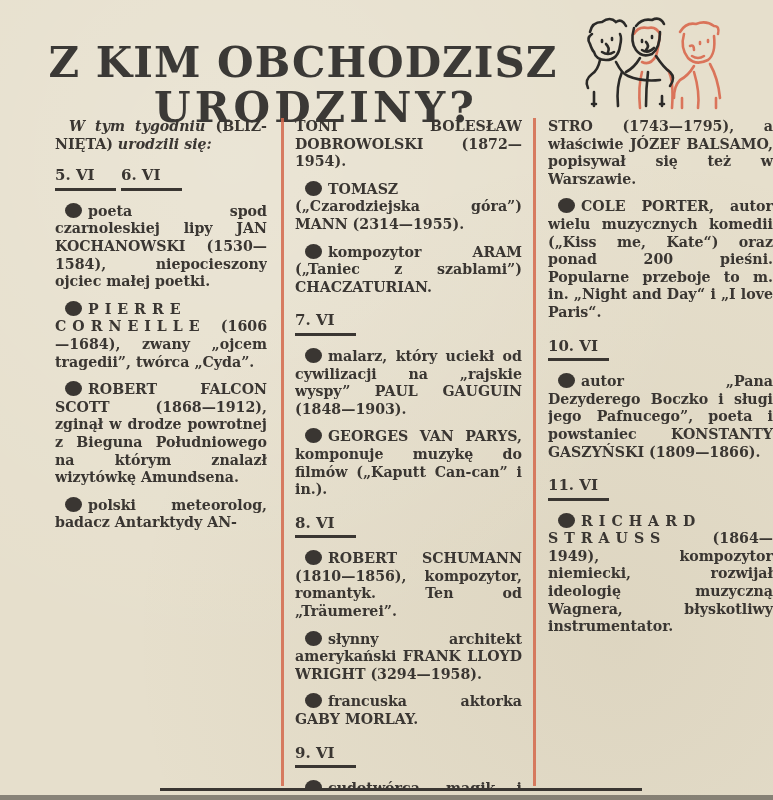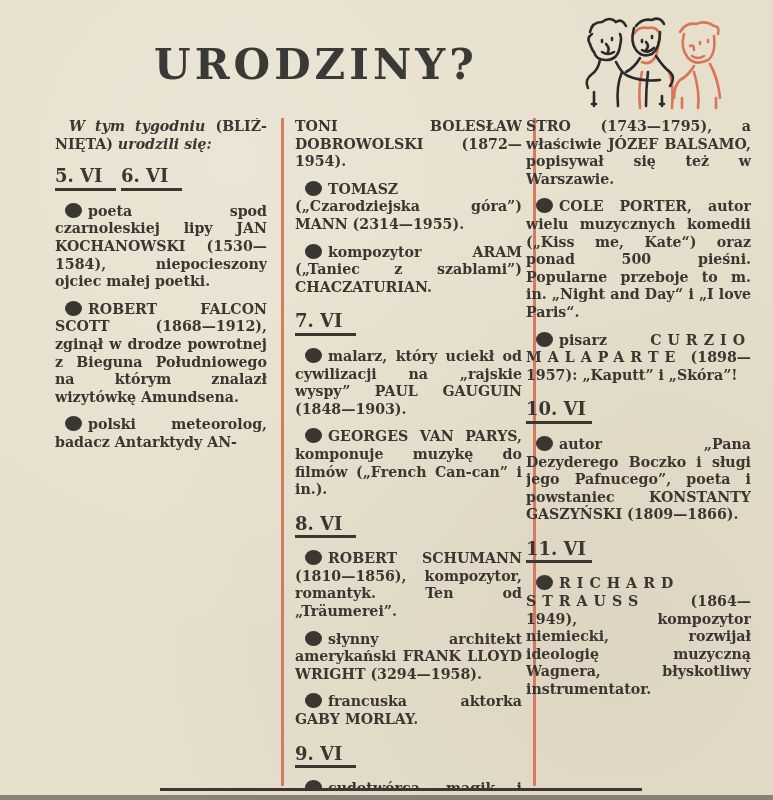--- a/index.html
+++ b/index.html
@@ -24,47 +24,48 @@
   .headline .l2 { display:block; letter-spacing: 4px; margin-top: 2px; margin-left: 32px; }
   .illustration { position: absolute; left: 582px; top: 12px; width: 190px; height: 100px; }
   .columns { position: absolute; top: 118px; left: 0; width: 614px; height: 660px; }
   .col {
     position: absolute; top: 0; height: 672px;
     font-size: 14.2px; line-height: 17.6px; font-weight: bold;
     text-align: justify; overflow: hidden;
   }
   .col1 { left: 55px; width: 212px; }
   .col2 { left: 295px; width: 227px; }
-  .col3 { left: 526px; width: 225px; }
+  .col3 { left: 548px; width: 225px; }
   .rule-v { position: absolute; top: 0; width: 3px; height: 668px; background: #d4684c; opacity: 0.85; }
   .rule-v.r1 { left: 281px; }
   .rule-v.r2 { left: 533px; }
   .p { margin: 0 0 10px 0; text-indent: 10px; }
   .p.noindent { text-indent: 0; }
   .intro { margin: 0 0 8px 0; text-indent: 14px; }
   .intro em { font-style: italic; }
   .date {
-    display: inline-block; font-weight: 900; font-size: 18px;
+    display: inline-block; font-weight: 900; font-size: 15px;
     padding: 0 6px 3px 0; border-bottom: 3px solid #3a3632; margin: 6px 0 12px 0;
     min-width: 55px;
   }
   .bullet {
     display: inline-block; width: 17px; height: 15px; border-radius: 50%;
     background: #3a3632; vertical-align: -2px; margin-right: 6px;
   }
   .spaced { letter-spacing: 6px; }
   .bottom-rule { position: absolute; left: 160px; top: 788px; width: 482px; height: 3px; background: #3a3632; }
   .bottom-rule2 { position: absolute; left: 0px; top: 795px; width: 773px; height: 5px; background: #4a463f; opacity: 0.6; }
 </style>
 </head>
 <body>
 
 <div>
 
   <h1 class="headline">
+    <span class="l1">Z KIM OBCHODZISZ</span>
     <span class="l2">URODZINY?</span>
   </h1>
 
   <svg class="illustration" viewBox="0 0 190 100">
 
     <g fill="none" stroke="#d9694e" stroke-width="2.6" stroke-linecap="round" opacity="0.9">
       <path d="M98 20 q6 -10 16 -8 q10 -4 18 2 q6 0 4 8"></path>
       <path d="M102 22 q-4 14 4 24 q8 8 20 2 q8 -6 6 -24"></path>
       <path d="M108 34 q4 -2 4 4 M118 30 v2 M126 28 v2"></path>
       <path d="M110 44 q6 4 12 0"></path>
@@ -90,46 +91,46 @@
     <div class="rule-v r1"></div>
     <div class="rule-v r2"></div>
 
     <div class="col col1">
       <p class="intro"><em>W tym tygodniu</em><span> (BLIŹ-NIĘTA) </span><em>urodzili się:</em></p>
 
       <div class="date">5. VI</div>
 
       <div class="date">6. VI</div>
       <p class="p"><span class="bullet"></span><span>poeta spod czarnoleskiej lipy JAN KOCHANOWSKI (1530—1584), niepocieszony ojciec małej poetki.</span></p>
+      <p class="p"><span class="bullet"></span><span class="spaced">PIERRE CORNEILLE</span><span> (1606—1684), zwany „ojcem tragedii”, twórca „Cyda”.</span></p>
       <p class="p"><span class="bullet"></span><span>ROBERT FALCON SCOTT (1868—1912), zginął w drodze powrotnej z Bieguna Południowego na którym znalazł wizytówkę Amundsena.</span></p>
       <p class="p"><span class="bullet"></span><span>polski meteorolog, badacz Antarktydy AN-</span></p>
     </div>
 
     <div class="col col2">
       <p class="p noindent">TONI BOLESŁAW DOBROWOLSKI (1872—1954).</p>
       <p class="p"><span class="bullet"></span><span>TOMASZ („Czarodziejska góra”) MANN (2314—1955).</span></p>
       <p class="p"><span class="bullet"></span><span>kompozytor ARAM („Taniec z szablami”) CHACZATURIAN.</span></p>
 
       <div class="date">7. VI</div>
       <p class="p"><span class="bullet"></span><span>malarz, który uciekł od cywilizacji na „rajskie wyspy” PAUL GAUGUIN (1848—1903).</span></p>
-      <p class="p"><span class="bullet"></span><span>GEORGES VAN PARYS, komponuje muzykę do filmów („French Can-can” i in.).</span></p>
+      <p class="p"><span class="bullet"></span><span>GEORGES VAN PARYS, komponuje muzykę do filmów („Kaputt Can-can” i in.).</span></p>
 
       <div class="date">8. VI</div>
       <p class="p"><span class="bullet"></span><span>ROBERT SCHUMANN (1810—1856), kompozytor, romantyk. Ten od „Träumerei”.</span></p>
       <p class="p"><span class="bullet"></span><span>słynny architekt amerykański FRANK LLOYD WRIGHT (3294—1958).</span></p>
       <p class="p"><span class="bullet"></span><span>francuska aktorka GABY MORLAY.</span></p>
 
       <div class="date">9. VI</div>
       <p class="p"><span class="bullet"></span><span>cudotwórca, magik i oszust hrabia CAGLIO-</span></p>
     </div>
 
     <div class="col col3">
       <p class="p noindent">STRO (1743—1795), a właściwie JÓZEF BALSAMO, popisywał się też w Warszawie.</p>
-      <p class="p"><span class="bullet"></span><span>COLE PORTER, autor wielu muzycznych komedii („Kiss me, Kate“) oraz ponad 500 pieśni. Popularne przeboje to m. in. „Night and Day“ i „I love Paris“.</span></p>
-      <p class="p"><span class="bullet"></span><span>pisarz </span><span class="spaced">CURZIO MALAPARTE</span><span> (1898—1957): „Kaputt” i „Skóra”!</span></p>
+      <p class="p"><span class="bullet"></span><span>COLE PORTER, autor wielu muzycznych komedii („Kiss me, Kate“) oraz ponad 200 pieśni. Popularne przeboje to m. in. „Night and Day“ i „I love Paris“.</span></p>
 
       <div class="date">10. VI</div>
       <p class="p"><span class="bullet"></span><span>autor „Pana Dezyderego Boczko i sługi jego Pafnucego”, poeta i powstaniec KONSTANTY GASZYŃSKI (1809—1866).</span></p>
 
       <div class="date">11. VI</div>
       <p class="p"><span class="bullet"></span><span class="spaced">RICHARD STRAUSS</span><span> (1864—1949), kompozytor niemiecki, rozwijał ideologię muzyczną Wagnera, błyskotliwy instrumentator.</span></p>
     </div>
   </div>
 
   <div class="bottom-rule"></div>

